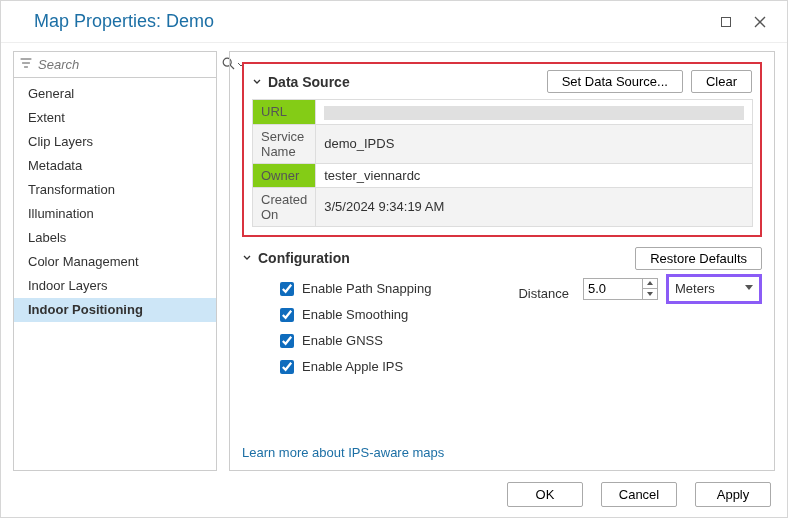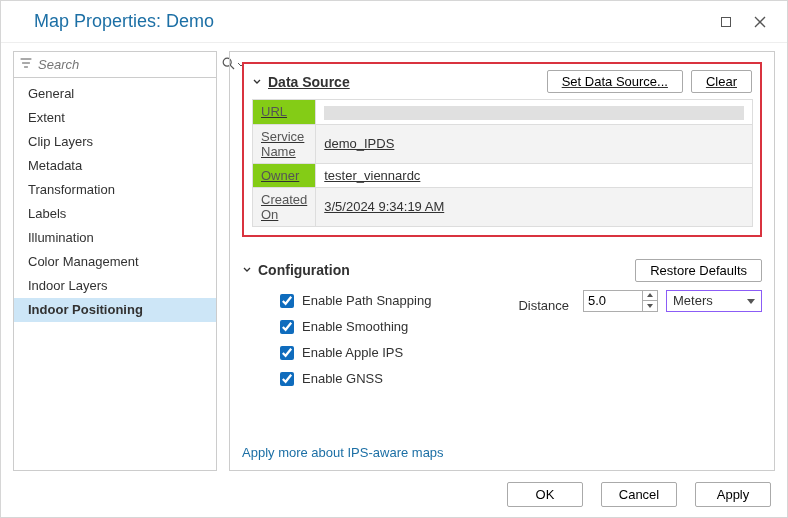--- a/index.html
+++ b/index.html
@@ -30,21 +30,21 @@
   .search-chevron { width:10px; color:#555; margin-left:2px;}
   .nav-list { flex:1; overflow:auto; padding-top:4px;}
   .nav-item {
     padding: 3px 10px 3px 14px; cursor:pointer; line-height:18px; white-space:nowrap;
   }
   .nav-item.active { background:#cde6f7; font-weight:600; }
   .content {
     flex:1; border:1px solid #ccc; padding: 10px 12px; display:flex; flex-direction:column; overflow:auto;
   }
   .highlight-box {
-    border: 2px solid #d9333f; padding: 6px 8px 8px 8px; margin-bottom:22px;text-decoration:underline;
+    border: 2px solid #d9333f; padding: 6px 8px 8px 8px; margin-bottom:10px;
   }
   .section-head {
     display:flex; align-items:center; margin-bottom:6px;
   }
   .chevron { width:10px; height:10px; margin-right:6px; display:inline-flex; align-items:center; justify-content:center; color:#323232; }
   .section-title { font-weight:600; font-size:14px; flex:1; }
   .btn {
     border:1px solid #aaa; background:#fff; padding:3px 14px; font-size:13px; cursor:pointer; border-radius:2px;
   }
   .btn + .btn { margin-left:8px; }
@@ -66,21 +66,21 @@
   .distance-block { display:flex; align-items:center; margin-left:auto; gap:8px;}
   .distance-label { margin-right:6px;margin-top:10px;}
   .num-input {
     width:60px; height:22px; border:1px solid #adadad; padding:0 4px; font-size:13px;
   }
   .spin-wrap { position:relative; display:inline-flex; align-items:center;}
   .spin-btns { display:flex; flex-direction:column; border:1px solid #adadad; border-left:none; height:22px;}
   .spin-btns div { width:14px; height:11px; display:flex; align-items:center; justify-content:center; font-size:7px; cursor:pointer;}
   .spin-btns div:first-child{border-bottom:1px solid #adadad;}
   .unit-select {
-    width:96px; height:22px; border:1px solid #8b5cf6; padding:0 18px 0 6px; font-size:13px; background:#fff; position:relative; display:inline-flex; align-items:center; cursor:pointer;
+    width:96px; height:30px; border:3px solid #8b5cf6; padding:0 18px 0 6px; font-size:13px; background:#fff; position:relative; display:inline-flex; align-items:center; cursor:pointer;
   }
   .unit-select::after {
     content:""; position:absolute; right:6px; top:8px; border-left:4px solid transparent; border-right:4px solid transparent; border-top:5px solid #555;
   }
   .learn-link { color:#1c6fa5; cursor:pointer; margin-top:auto; padding-top:16px; font-size:13px;}
   .footer {
     height:46px; display:flex; align-items:center; justify-content:flex-end; padding:0 16px; gap:10px;
   }
   .footer .btn { width:76px; text-align:center; padding:4px 0;}
 </style>
@@ -126,22 +126,22 @@
               <path d="M1 2l3 3 3-3" fill="none" stroke="#555" stroke-width="1"></path>
             </svg>
         </span>
       </div>
       <div class="nav-list">
         <div class="nav-item">General</div>
         <div class="nav-item">Extent</div>
         <div class="nav-item">Clip Layers</div>
         <div class="nav-item">Metadata</div>
         <div class="nav-item">Transformation</div>
+        <div class="nav-item">Illumination</div>
         <div class="nav-item">Labels</div>
-        <div class="nav-item">Illumination</div>
         <div class="nav-item">Color Management</div>
         <div class="nav-item">Indoor Layers</div>
         <div class="nav-item active">Indoor Positioning</div>
       </div>
     </div>
 
     <div class="content">
 
       <div class="highlight-box">
         <div class="section-head">
@@ -213,30 +213,30 @@
           </div>
         </div>
 
         <div class="check-row">
           <input type="checkbox" checked="" style="">
           <span>Enable Smoothing</span>
         </div>
 
         <div class="check-row">
           <input type="checkbox" checked="" style="">
+          <span>Enable GNSS</span>
+        </div>
+
+        <div class="check-row">
+          <input type="checkbox" checked="" style="">
           <span>Enable Apple IPS</span>
         </div>
-
-        <div class="check-row">
-          <input type="checkbox" checked="" style="">
-          <span>Enable GNSS</span>
-        </div>
-      </div>
-
-      <a class="learn-link">Apply more about IPS-aware maps</a>
+      </div>
+
+      <a class="learn-link">Learn more about IPS-aware maps</a>
     </div>
 
   </div>
 
   <div class="footer">
     <button class="btn">OK</button>
     <button class="btn">Cancel</button>
     <button class="btn">Apply</button>
   </div>
 

